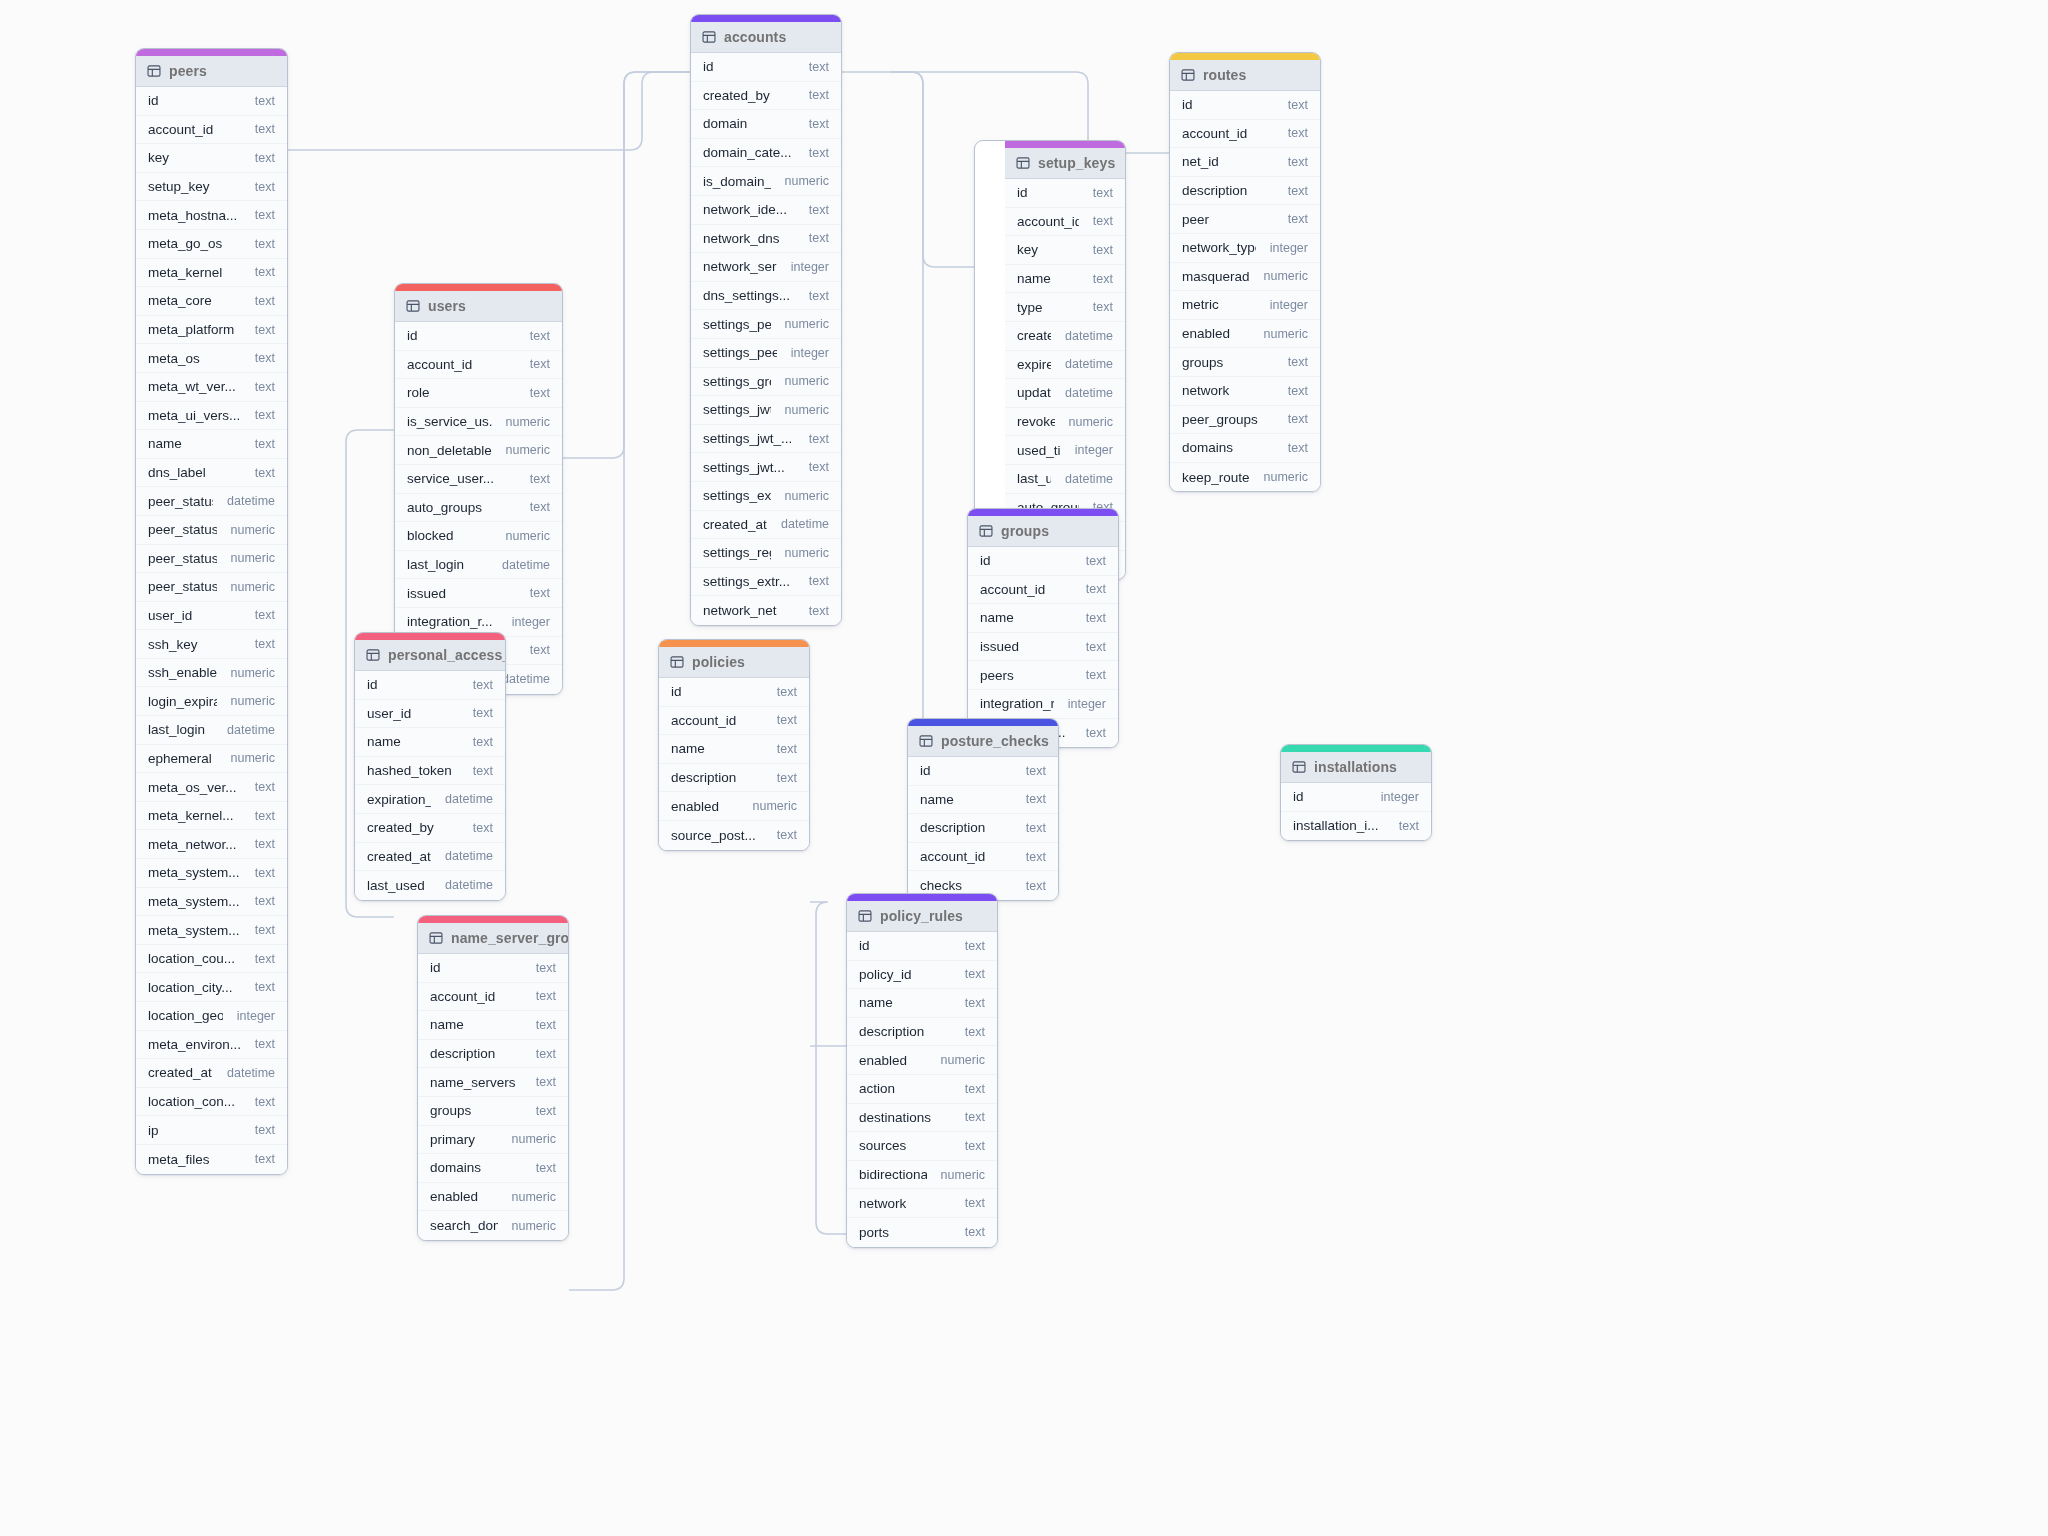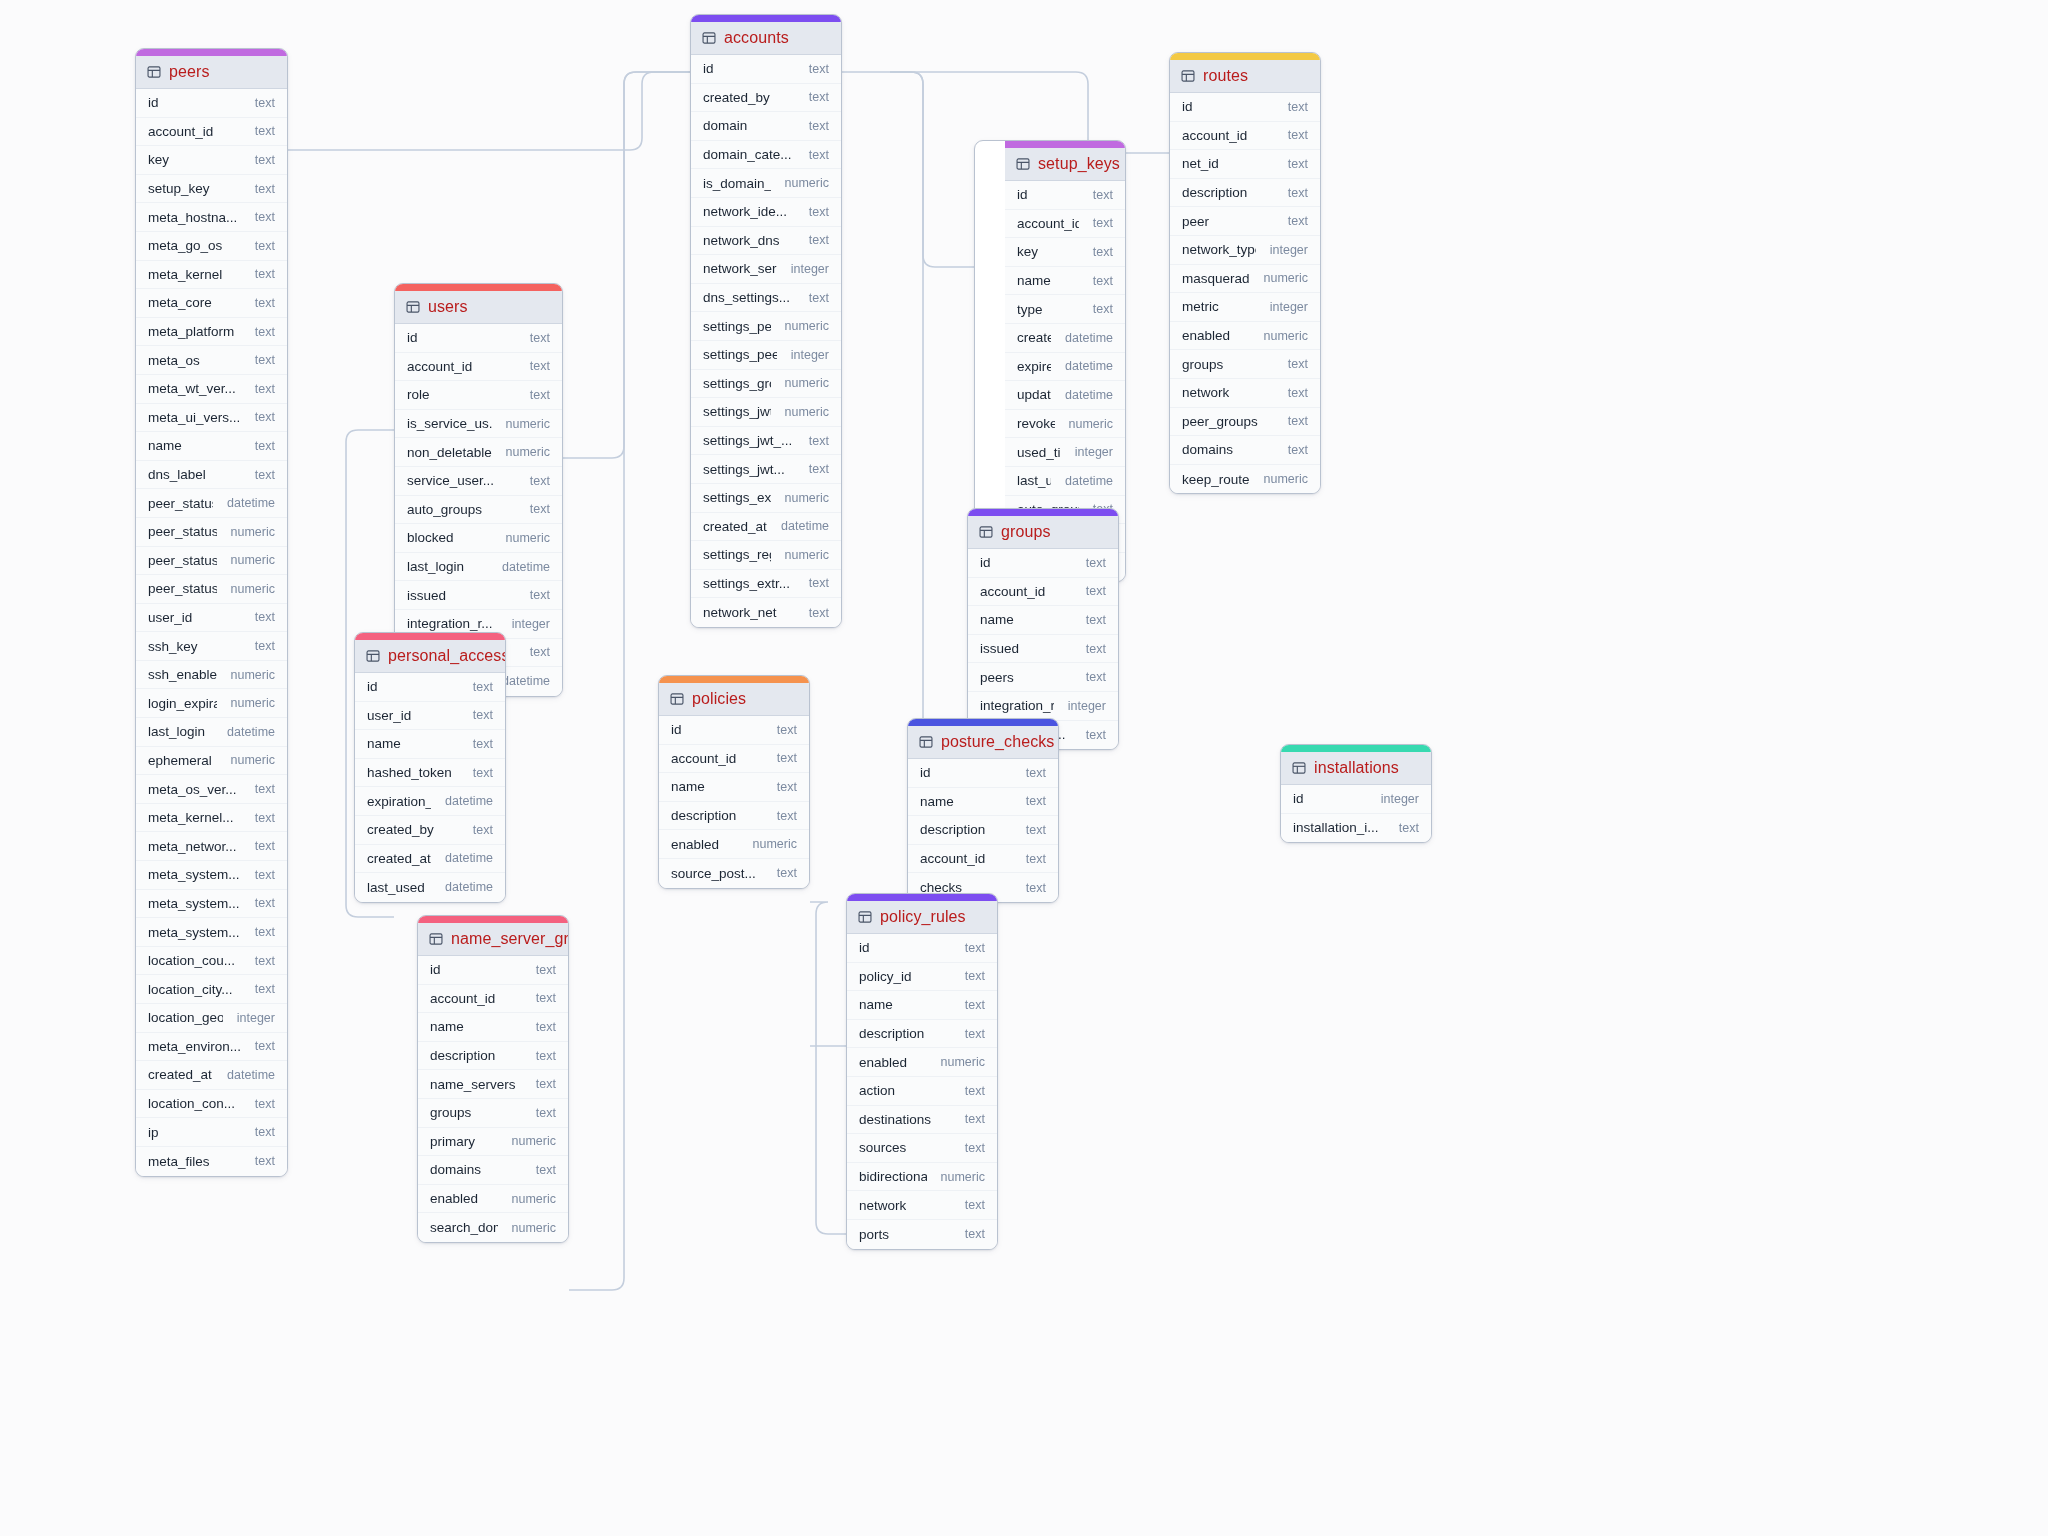--- a/index.html
+++ b/index.html
@@ -44,23 +44,23 @@
   }
   .table-header {
     display: flex;
     align-items: center;
     gap: 8px;
     background: #e4e8ef;
     padding: 7px 11px 7px 11px;
     border-bottom: 1px solid #cfd6e1;
   }
   .table-header .title {
-    font-size: 16px;
-    font-weight: normal;
-    color: #b91c1c;
+    font-size: 14px;
+    font-weight: bold;
+    color: #737373;
     letter-spacing: 0.1px;
     white-space: nowrap;
   }
   .tbl-icon {
     width: 14px;
     height: 14px;
     flex: 0 0 14px;
     display: block;
   }
   .row {
@@ -661,21 +661,21 @@
       </div>
       <div class="row">
         <span class="col-name">created_at</span>
         <span class="col-type">datetime</span>
       </div>
       <div class="row">
         <span class="col-name">last_used</span>
         <span class="col-type">datetime</span>
       </div>
     </div>
-    <div class="table-node" style="left: 658px; top: 639px; width: 152px; margin-top: 36px;">
+    <div class="table-node" style="left: 658px; top: 639px; width: 152px;">
       <span class="accent-bar" style="background: rgb(245, 146, 78);"></span>
       <div class="table-header">
         <span>
           <svg class="tbl-icon" viewBox="0 0 16 16" aria-hidden="true">
             <rect x="1.2" y="2.2" width="13.6" height="11.6" rx="1.6" fill="none" stroke="#4a5568" stroke-width="1.3"></rect>
             <line x1="1.2" y1="6.1" x2="14.8" y2="6.1" stroke="#4a5568" stroke-width="1.3"></line>
             <line x1="6.1" y1="6.1" x2="6.1" y2="13.8" stroke="#4a5568" stroke-width="1.3"></line>
           </svg>
         </span>
         <span class="title">policies</span>

